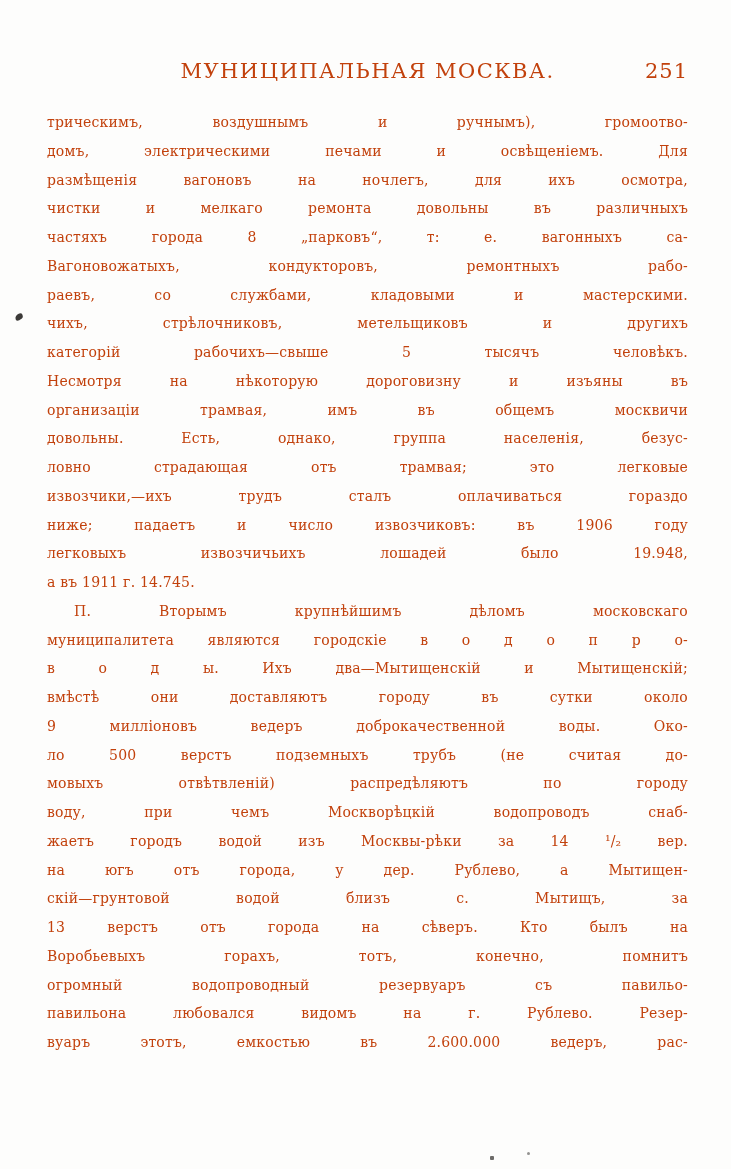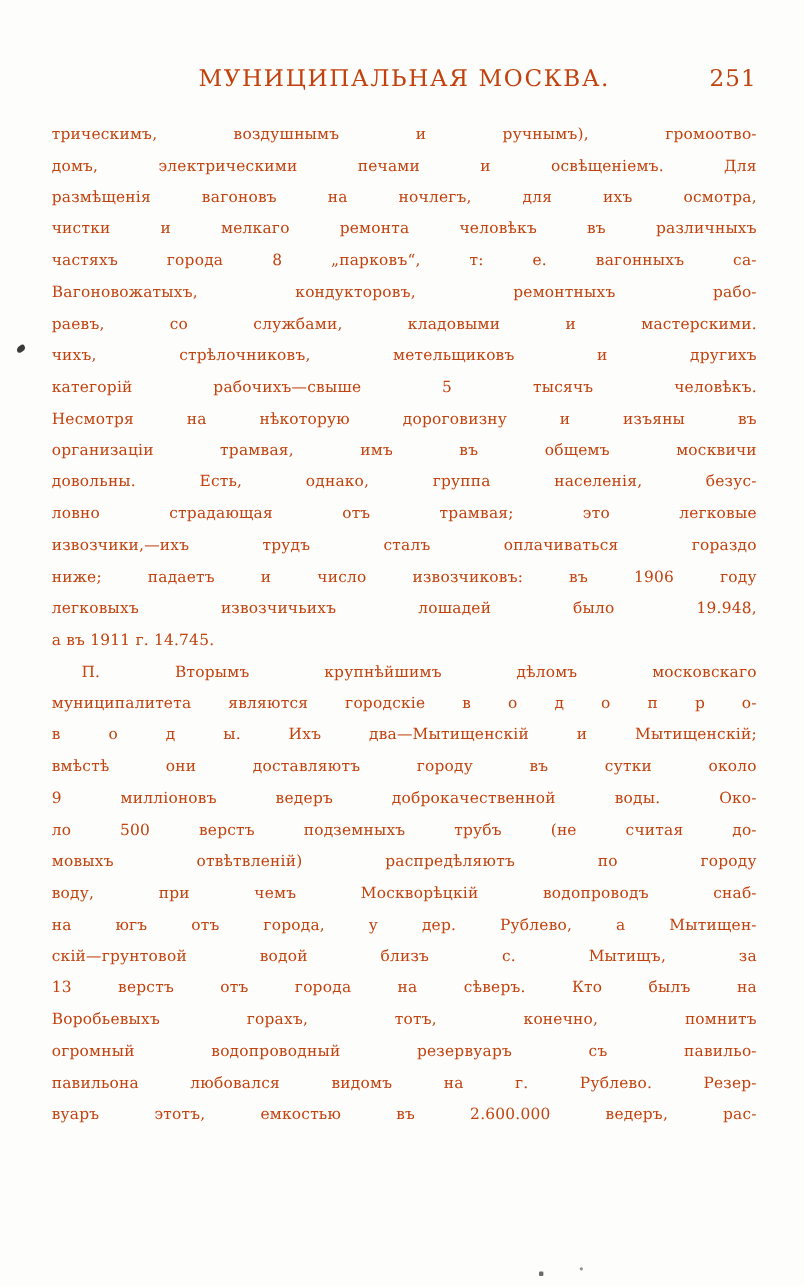--- a/index.html
+++ b/index.html
@@ -96,21 +96,21 @@
 
   <div class="running-header">
     <span class="header-title">МУНИЦИПАЛЬНАЯ МОСКВА.</span>
     <span class="page-number">251</span>
   </div>
 
   <div class="body-text">
       <div class="line">трическимъ, воздушнымъ и ручнымъ), громоотво-</div>
       <div class="line">домъ, электрическими печами и освѣщеніемъ. Для</div>
       <div class="line">размѣщенія вагоновъ на ночлегъ, для ихъ осмотра,</div>
-      <div class="line">чистки и мелкаго ремонта человѣкъ въ различныхъ</div>
+      <div class="line">чистки и мелкаго ремонта довольны въ различныхъ</div>
       <div class="line">частяхъ города 8 „парковъ“, т: е. вагонныхъ са-</div>
       <div class="line">Вагоновожатыхъ, кондукторовъ, ремонтныхъ рабо-</div>
       <div class="line">раевъ, со службами, кладовыми и мастерскими.</div>
       <div class="line">чихъ, стрѣлочниковъ, метельщиковъ и другихъ</div>
       <div class="line">категорій рабочихъ—свыше 5 тысячъ человѣкъ.</div>
       <div class="line">Несмотря на нѣкоторую дороговизну и изъяны въ</div>
       <div class="line">организаціи трамвая, имъ въ общемъ москвичи</div>
       <div class="line">довольны. Есть, однако, группа населенія, безус-</div>
       <div class="line">ловно страдающая отъ трамвая; это легковые</div>
       <div class="line">извозчики,—ихъ трудъ сталъ оплачиваться гораздо</div>
@@ -118,20 +118,21 @@
       <div class="line">легковыхъ извозчичьихъ лошадей было 19.948,</div>
       <div class="line last">а въ 1911 г. 14.745.</div>
       <div class="line indent">П. Вторымъ крупнѣйшимъ дѣломъ московскаго</div>
       <div class="line">муниципалитета являются городскіе в о д о п р о-</div>
       <div class="line">в о д ы. Ихъ два—Мытищенскій и Мытищенскій;</div>
       <div class="line">вмѣстѣ они доставляютъ городу въ сутки около</div>
       <div class="line">9 милліоновъ ведеръ доброкачественной воды. Око-</div>
       <div class="line">ло 500 верстъ подземныхъ трубъ (не считая до-</div>
       <div class="line">мовыхъ отвѣтвленій) распредѣляютъ по городу</div>
       <div class="line">воду, при чемъ Москворѣцкій водопроводъ снаб-</div>
+      <div class="line">жаетъ городъ водой изъ Москвы-рѣки за 14 ¹/₂ вер.</div>
       <div class="line">на югъ отъ города, у дер. Рублево, а Мытищен-</div>
       <div class="line">скій—грунтовой водой близъ с. Мытищъ, за</div>
       <div class="line">13 верстъ отъ города на сѣверъ. Кто былъ на</div>
       <div class="line">Воробьевыхъ горахъ, тотъ, конечно, помнитъ</div>
       <div class="line">огромный водопроводный резервуаръ съ павильо-</div>
       <div class="line">павильона любовался видомъ на г. Рублево. Резер-</div>
       <div class="line">вуаръ этотъ, емкостью въ 2.600.000 ведеръ, рас-</div>
     </div>
 
   <div class="ink-speck speck-margin"></div>

